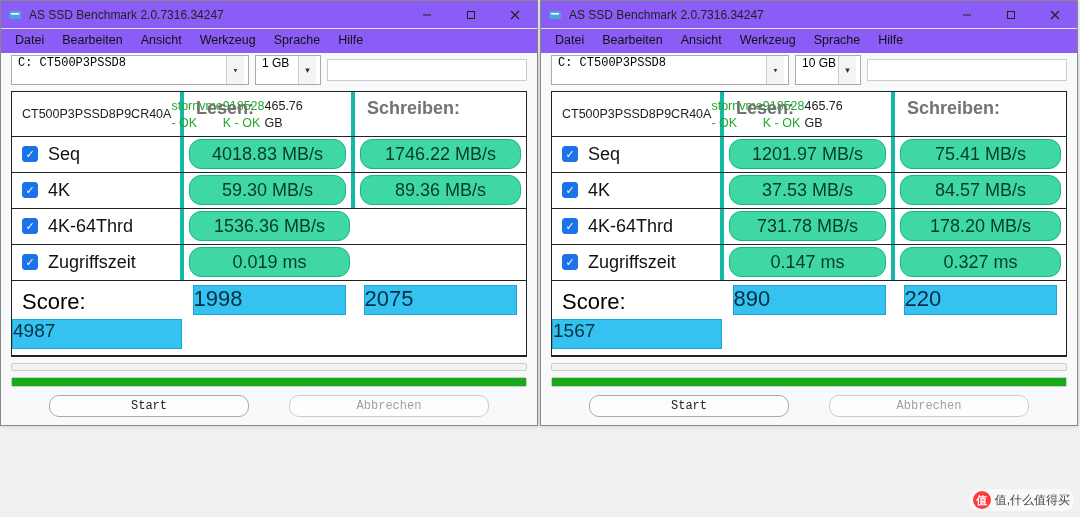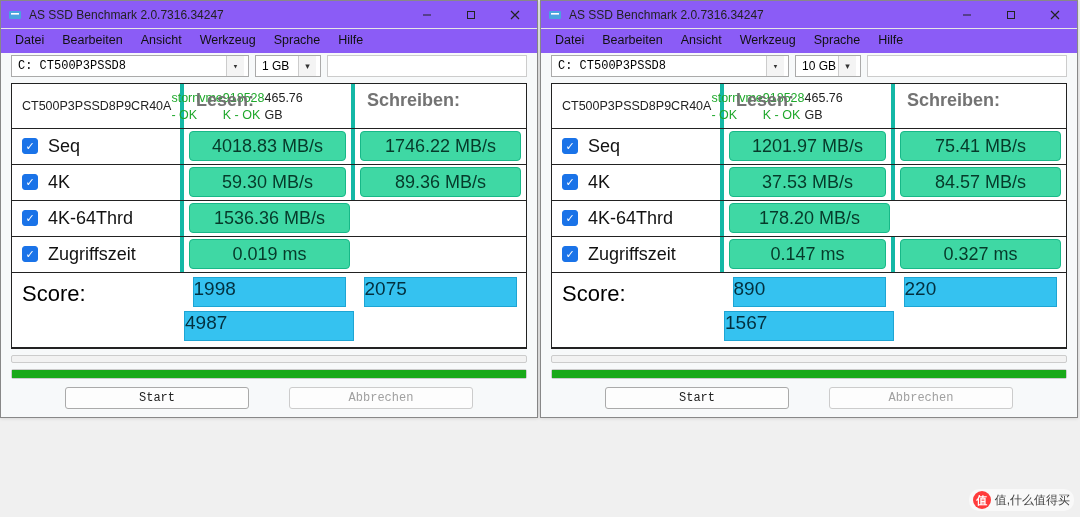--- a/index.html
+++ b/index.html
@@ -55,24 +55,23 @@
   
   .toolbar {
     display: flex;
     gap: 6px;
     padding: 2px 10px 6px 10px;
     align-items:center;
   }
   .combo {
     border: 1px solid #aaa;
     background: #fff;
-    height: 22px;
+    height: 30px;
     font-size: 12px;
     display: flex;
-    align-items: center;
     padding: 0 4px 0 6px;
     font-family: Consolas, "Courier New", monospace;
     position: relative;
   }
   .combo .arrow {
     margin-left: auto;
     width: 18px; height: 100%;
     display:flex;align-items:center;justify-content:center;
     border-left: 1px solid #ccc;
     font-size: 9px; color:#333; background:#f4f4f4;
@@ -122,40 +121,40 @@
   }
   .info .ok { color: #1fa82c; }
   .val {
     display:flex;align-items:center;justify-content:center;
     font-size: 18px;
     padding: 2px;
   }
   .val .pill {
     width: 96%;
     height: 30px;
-    border-radius: 4px;
+    border-radius: 12px;
     display:flex;align-items:center;justify-content:center;
     color:#063a2a;
     font-weight: 500;
   }
   .pill.green { background:#3fd8a4; border:1px solid #17b888; }
   .pill.blue  { background:#35c2f0; border:1px solid #1ea5d4; color:#03303f; }
   
   .scorewrap { border-bottom:1px solid #222; padding: 4px 0 6px 0; }
   .scoreRow1 {
     display: grid;
     grid-template-columns: 172px 1fr 1fr;
   }
   .scoreLabel {
     font-size: 22px; padding: 4px 0 0 10px;
   }
   .scoreCell { display:flex;justify-content:center; }
-  .scoreCell .pill { width: 90%; height:30px; font-size:19px; }
+  .scoreCell .pill { width: 90%; height:30px; font-size:22px; }
   .scoreRow2 {
-    display:flex;justify-content:center; margin-top:4px;
+    display:flex;margin-top:4px;
   }
   .scoreRow2 .pill { width: 170px; height:30px; font-size:19px; }
   
   .progressarea {
     margin: 6px 10px 4px 10px;
   }
   .pbar {
     height: 10px;
     border:1px solid #ccc;
     border-radius:2px;
@@ -172,24 +171,24 @@
     margin: -14px 0 4px 0;
   }
   
   .btnrow {
     display:flex;
     gap: 40px;
     justify-content:center;
     padding: 4px 0 8px 0;
   }
   .btn {
-    width: 184px;
+    width: 200px;
     height: 22px;
     border:1px solid #aaa;
-    border-radius: 3px;
+    border-radius: 10px;
     background:#fdfdfd;
     font-size: 12px;
     font-family: Consolas, "Courier New", monospace;
     display:flex;align-items:center;justify-content:center;
     color:#222;
   }
   .btn.disabled { color:#a0a0a0; border-color:#ccc; }
   
   .watermark {
     position:absolute;
@@ -430,20 +429,23 @@
         <div class="cell val">
             <div class="pill green">84.57 MB/s</div>
           </div>
       </div>
       <div class="row">
         <div class="cell left">
           <span class="chk">✓</span>
           <span>4K-64Thrd</span>
         </div>
         <div class="cell val">
+            <div class="pill green">731.78 MB/s</div>
+          </div>
+        <div class="cell val">
             <div class="pill green">178.20 MB/s</div>
           </div>
       </div>
       <div class="row">
         <div class="cell left">
           <span class="chk">✓</span>
           <span>Zugriffszeit</span>
         </div>
         <div class="cell val">
             <div class="pill green">0.147 ms</div>

